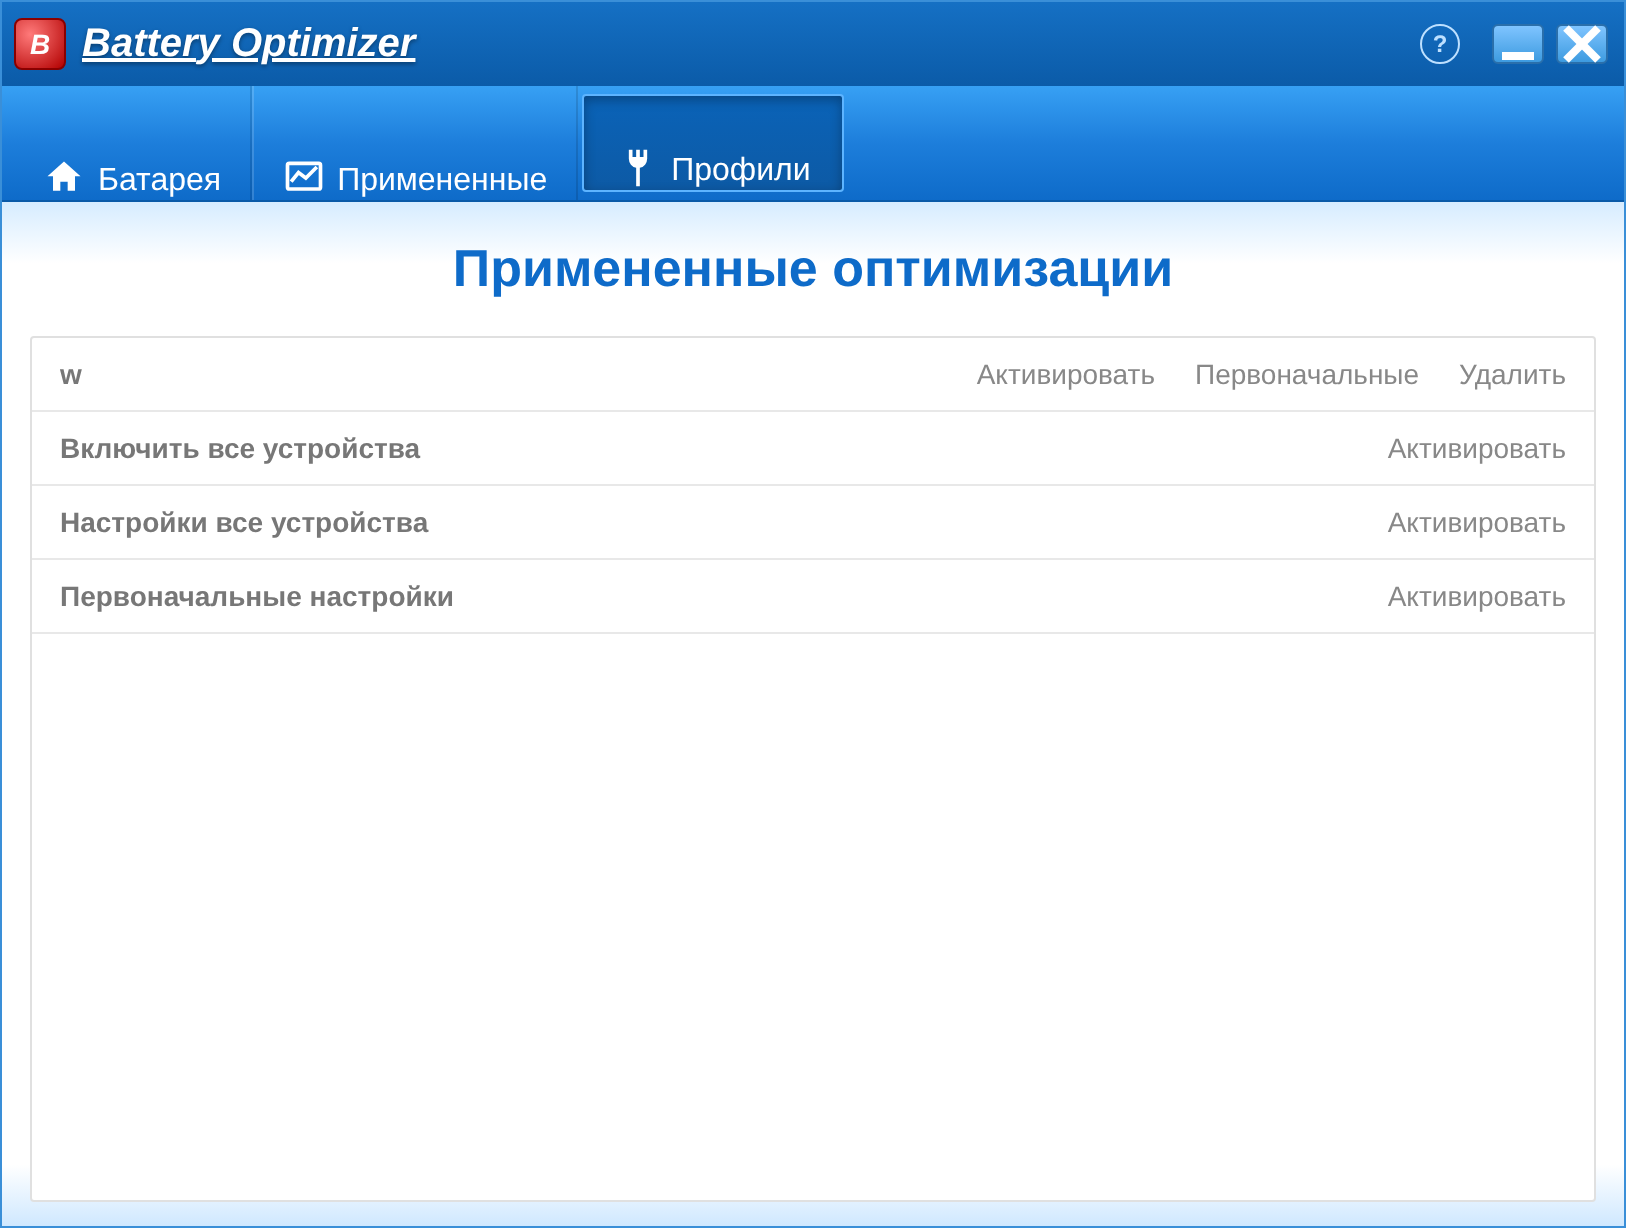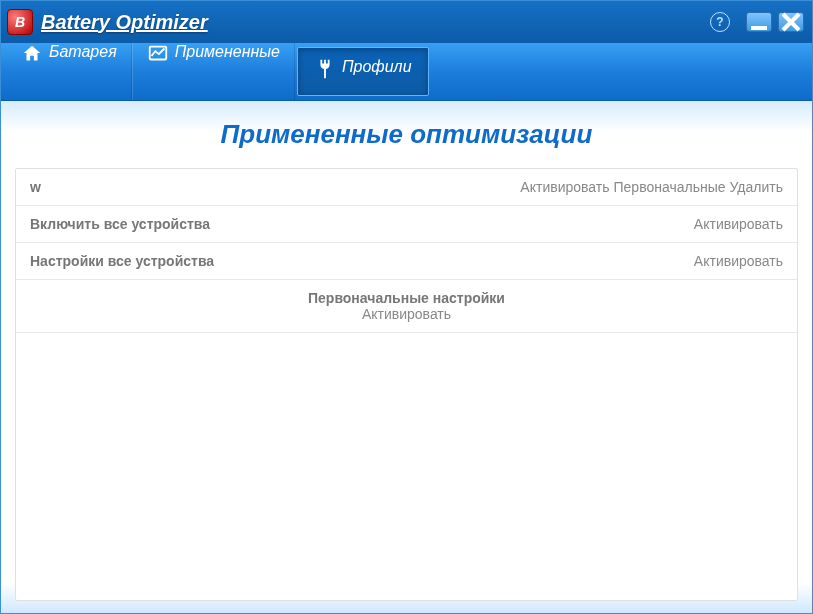--- a/index.html
+++ b/index.html
@@ -71,39 +71,38 @@
   .navbar {
     height: 58px;
     background: linear-gradient(to bottom, #37a0f4 0%, #1d7edb 50%, #0e6bc9 100%);
     display: flex;
     align-items: stretch;
     padding: 0 6px;
     border-bottom: 1px solid #0a5aa8;
   }
   .nav-item {
     display: flex;
-    align-items: flex-start;
+    align-items: flex-end;
     gap: 6px;
     padding: 0 14px;
     color: #fff;
     font-size: 16px;
     cursor: pointer;
     border-left: 1px solid rgba(255,255,255,0.15);
     border-right: 1px solid rgba(0,0,0,0.12);
     white-space: nowrap;
-    font-style: italic;
   }
   .nav-item:first-child { border-left: none; }
   .nav-item.active {
     background: linear-gradient(to bottom, #0a63b8 0%, #0d5aa5 100%);
     box-shadow: inset 0 2px 6px rgba(0,0,0,0.3);
     border: 1px solid #5db4ff;
     border-radius: 2px;
     margin: 4px 2px;
-    padding: 10px 16px;
+    padding: 0 16px;
   }
   .nav-icon {
     width: 22px; height: 22px;
     display: flex; align-items: center; justify-content: center;
     flex-shrink: 0;
   }
   .nav-icon svg { width: 22px; height: 22px; }
   
   .content-outer {
     flex: 1;
@@ -111,46 +110,45 @@
     padding: 18px 14px 12px 14px;
     display: flex;
     flex-direction: column;
   }
   .page-heading {
     text-align: center;
     color: #0e6bc9;
     font-size: 26px;
     font-weight: bold;
     margin-bottom: 18px;
-    font-style: italic;
   }
   .panel {
     background: #fff;
     border: 1px solid #e0e0e0;
     border-radius: 2px;
     flex: 1;
     overflow: hidden;
   }
   .row {
     display: flex;
     align-items: center;
     border-bottom: 1px solid #e8e8e8;
     padding: 10px 14px;
     font-size: 14px;
     color: #6a6a6a;
   }
-  .row:last-child { border-bottom: 1px solid #e8e8e8; flex-direction: column; }
+  .row:last-child { border-bottom: 1px solid #e8e8e8; }
   .row-name {
     flex: 1;
     font-weight: bold;
     color: #777;
   }
   .row-actions {
     display: flex;
-    gap: 4px;
+    gap: 20px;
   }
   .row-action {
     color: #888;
     cursor: pointer;
     font-size: 14px;
   }
 </style>
 </head>
 <body>
 

